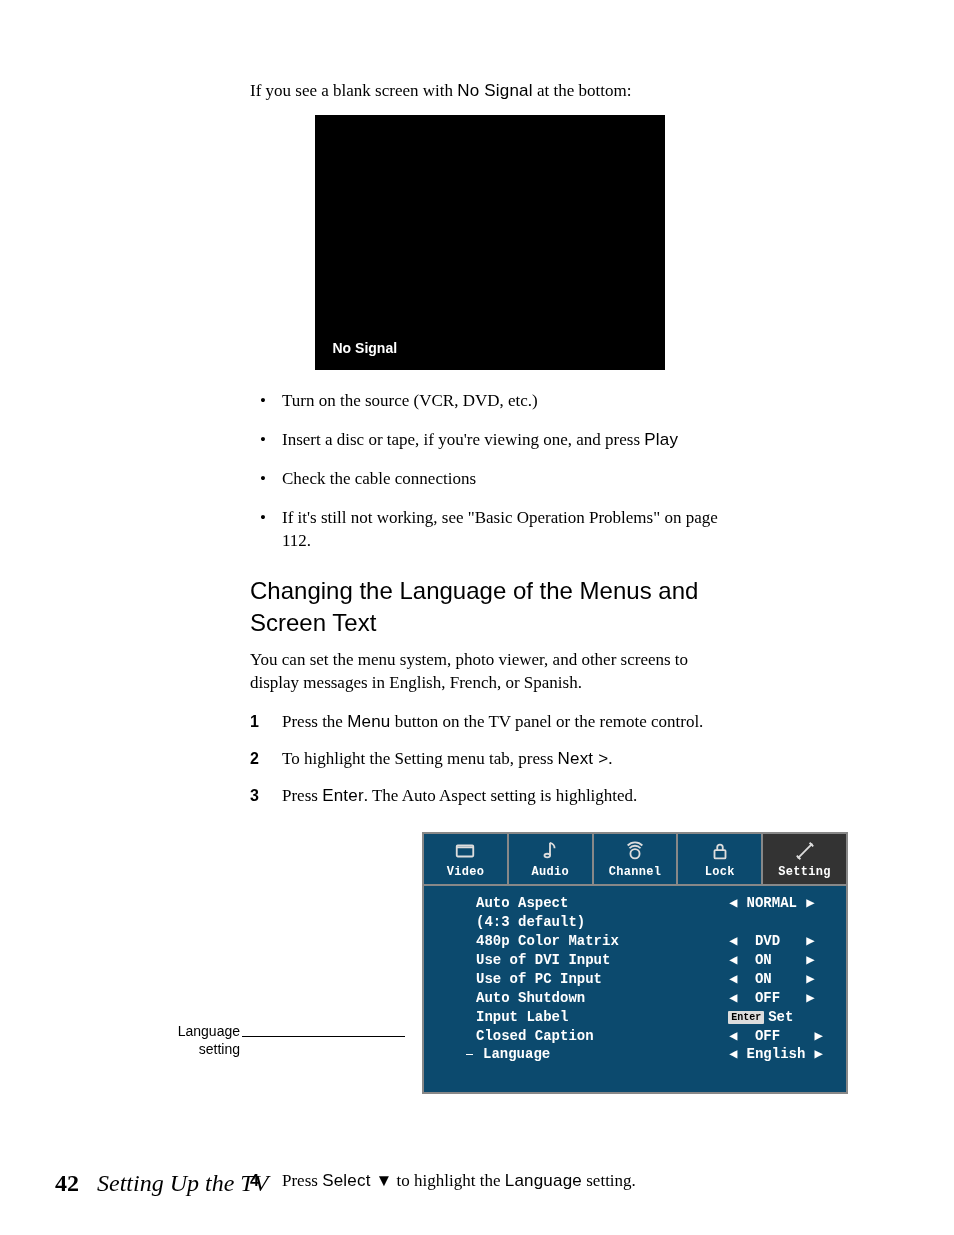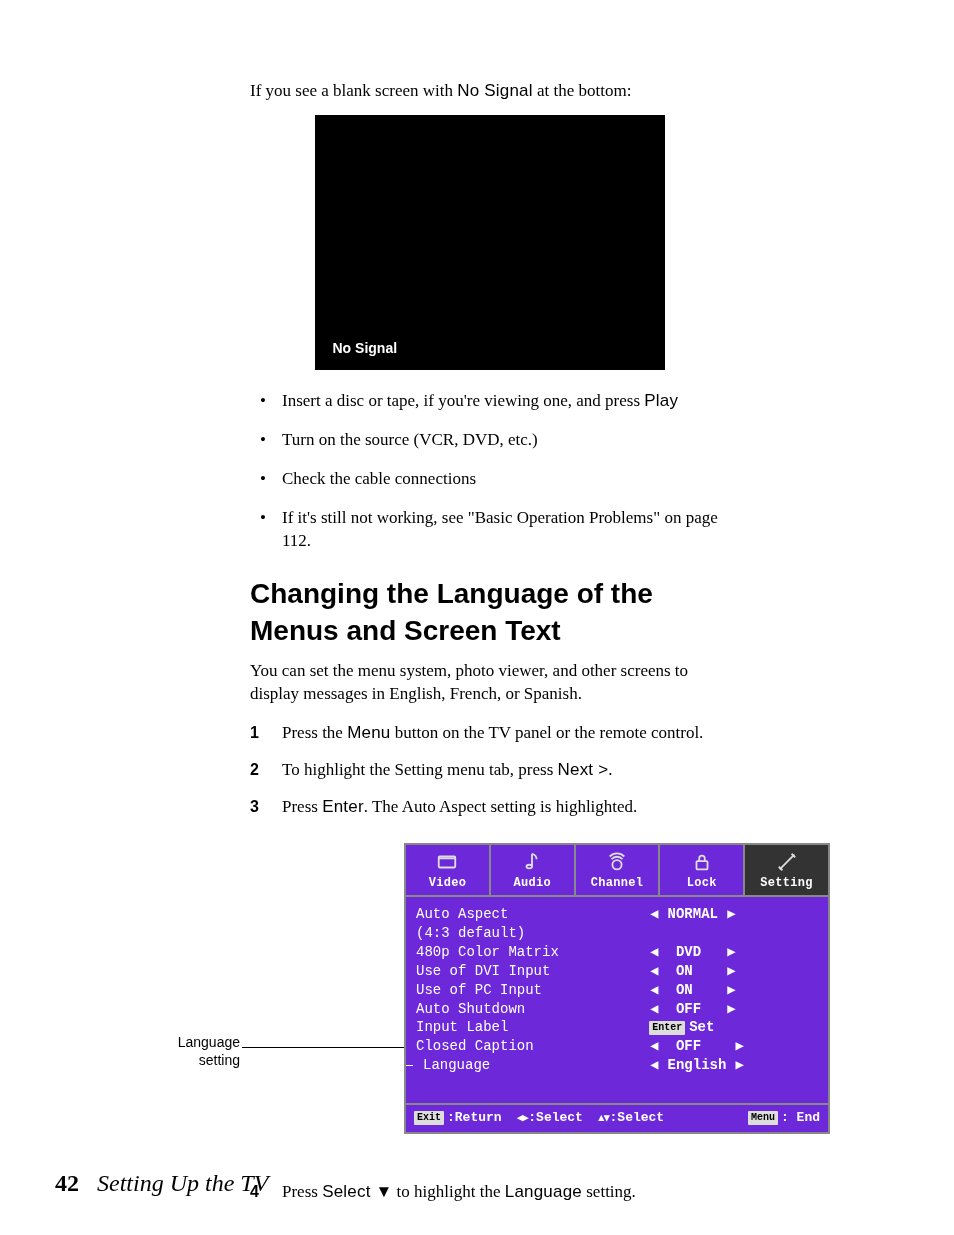--- a/index.html
+++ b/index.html
@@ -59,22 +59,22 @@
   }
   ul.bullets li::before {
     content: "•";
     position: absolute;
     left: 10px;
     top: 0;
     font-size: 17px;
   }
   h2.section {
     font-family: "Futura", "Century Gothic", "Trebuchet MS", Arial, sans-serif;
-    font-weight: bold;
-    font-size: 28px;
+    font-weight: normal;
+    font-size: 24px;
     margin: 22px 0 10px 0;
   }
   .para {
     margin: 6px 0 16px 0;
   }
   ol.steps {
     list-style: none;
     padding: 0;
     margin: 0;
     counter-reset: step;
@@ -110,25 +110,25 @@
   }
   
   .osd-leader {
     position: absolute;
     top: 204px;
     height: 1px;
     background: #000;
   }
   .osd {
     position: absolute;
-    left: 154px;
+    left: 172px;
     top: 0;
     width: 422px;
     border: 2px solid #888;
-    background: #6d28d9;
+    background: #0c4a6e;
     font-family: "Courier New", monospace;
     color: #fff;
     font-size: 14px;
   }
   .osd-tabs {
     display: flex;
     border-bottom: 2px solid #888;
   }
   .osd-tab {
     flex: 1;
@@ -147,27 +147,29 @@
     margin: 0 auto 2px auto;
     color: #ddd;
   }
   .osd-body {
     display: flex;
     padding: 8px 10px 18px 10px;
     min-height: 180px;
   }
   .osd-left {
     flex: 0 0 58%;
-    font-weight: normal;
+    font-weight: bold;
     line-height: 1.35;
+    margin-left: 42px;
   }
   .osd-right {
     flex: 1;
     font-weight: bold;
     line-height: 1.35;
+    margin-left: 19px;
   }
   .osd-right .vrow {
     white-space: nowrap;
   }
   .tri { display:inline-block; width:10px; text-align:center; }
   .enter-badge {
     display: inline-block;
     background: #ddd;
     color: #000;
     font-size: 10px;
@@ -240,24 +242,24 @@
     <div class="intro-line">
       <span>If you see a blank screen with </span><span class="ui-font">No Signal</span><span> at the bottom:</span>
     </div>
 
     <div class="ns-box">
       <div class="ns-label">No Signal</div>
     </div>
 
     <ul class="bullets">
       <li>
+        <span>Turn on the source (VCR, DVD, etc.)</span>
+      </li>
+      <li>
         <span>Insert a disc or tape, if you're viewing one, and press </span><span class="ui-font">Play</span>
-      </li>
-      <li>
-        <span>Turn on the source (VCR, DVD, etc.)</span>
       </li>
       <li>
         <span>Check the cable connections</span>
       </li>
       <li>
         <span>If it's still not working, see "Basic Operation Problems" on page 112.</span>
       </li>
     </ul>
 
     <h2 class="section">Changing the Language of the Menus and Screen Text</h2>
@@ -359,30 +361,20 @@
             <div class="vrow"><span class="tri">◀</span>&nbsp;&nbsp;<span>DVD</span>&nbsp;&nbsp;&nbsp;<span class="tri">▶</span></div>
             <div class="vrow"><span class="tri">◀</span>&nbsp;&nbsp;<span>ON</span>&nbsp;&nbsp;&nbsp;&nbsp;<span class="tri">▶</span></div>
             <div class="vrow"><span class="tri">◀</span>&nbsp;&nbsp;<span>ON</span>&nbsp;&nbsp;&nbsp;&nbsp;<span class="tri">▶</span></div>
             <div class="vrow"><span class="tri">◀</span>&nbsp;&nbsp;<span>OFF</span>&nbsp;&nbsp;&nbsp;<span class="tri">▶</span></div>
             <div class="vrow"><span class="enter-badge">Enter</span><span>Set</span></div>
             <div class="vrow"><span class="tri">◀</span>&nbsp;&nbsp;<span>OFF</span>&nbsp;&nbsp;&nbsp;&nbsp;<span class="tri">▶</span></div>
             <div class="vrow"><span class="tri">◀</span> <span>English</span>&nbsp;<span class="tri">▶</span></div>
           </div>
         </div>
 
-        <div class="osd-footer">
-          <span>
-            <span class="badge">Exit</span><span>:Return</span>
-            &nbsp;<span class="arrow-lr">◂▸</span><span>:Select</span>
-            &nbsp;<span class="arrow-ud">▴▾</span><span>:Select</span>
-          </span>
-          <span>
-            <span class="badge">Menu</span><span>: End</span>
-          </span>
-        </div>
       </div>
     </div>
 
     <ol class="steps">
       <li>
         <span class="num">4</span>
         <span>Press </span><span class="ui-font">Select </span><span>▼</span><span> to highlight the </span><span class="ui-font">Language</span><span> setting.</span>
       </li>
     </ol>
 

